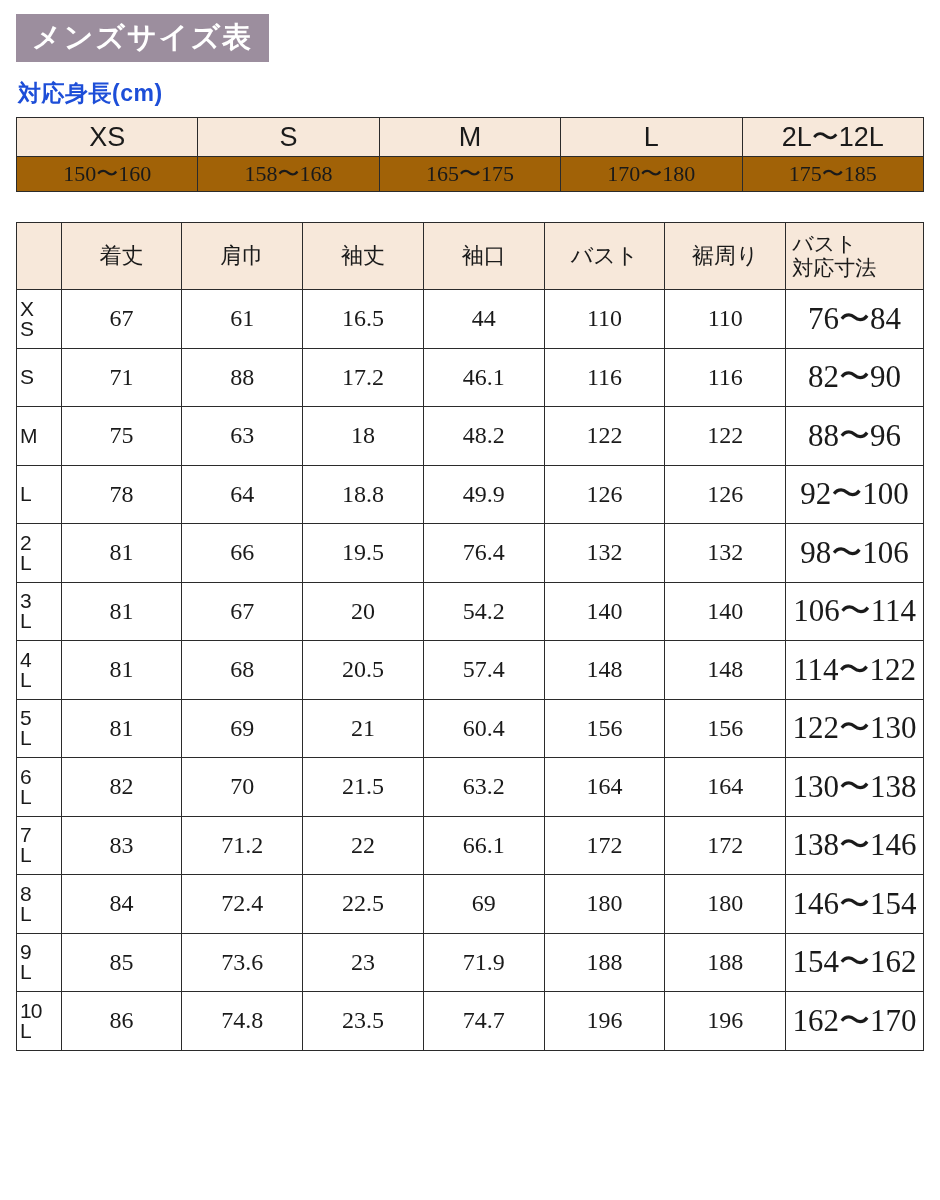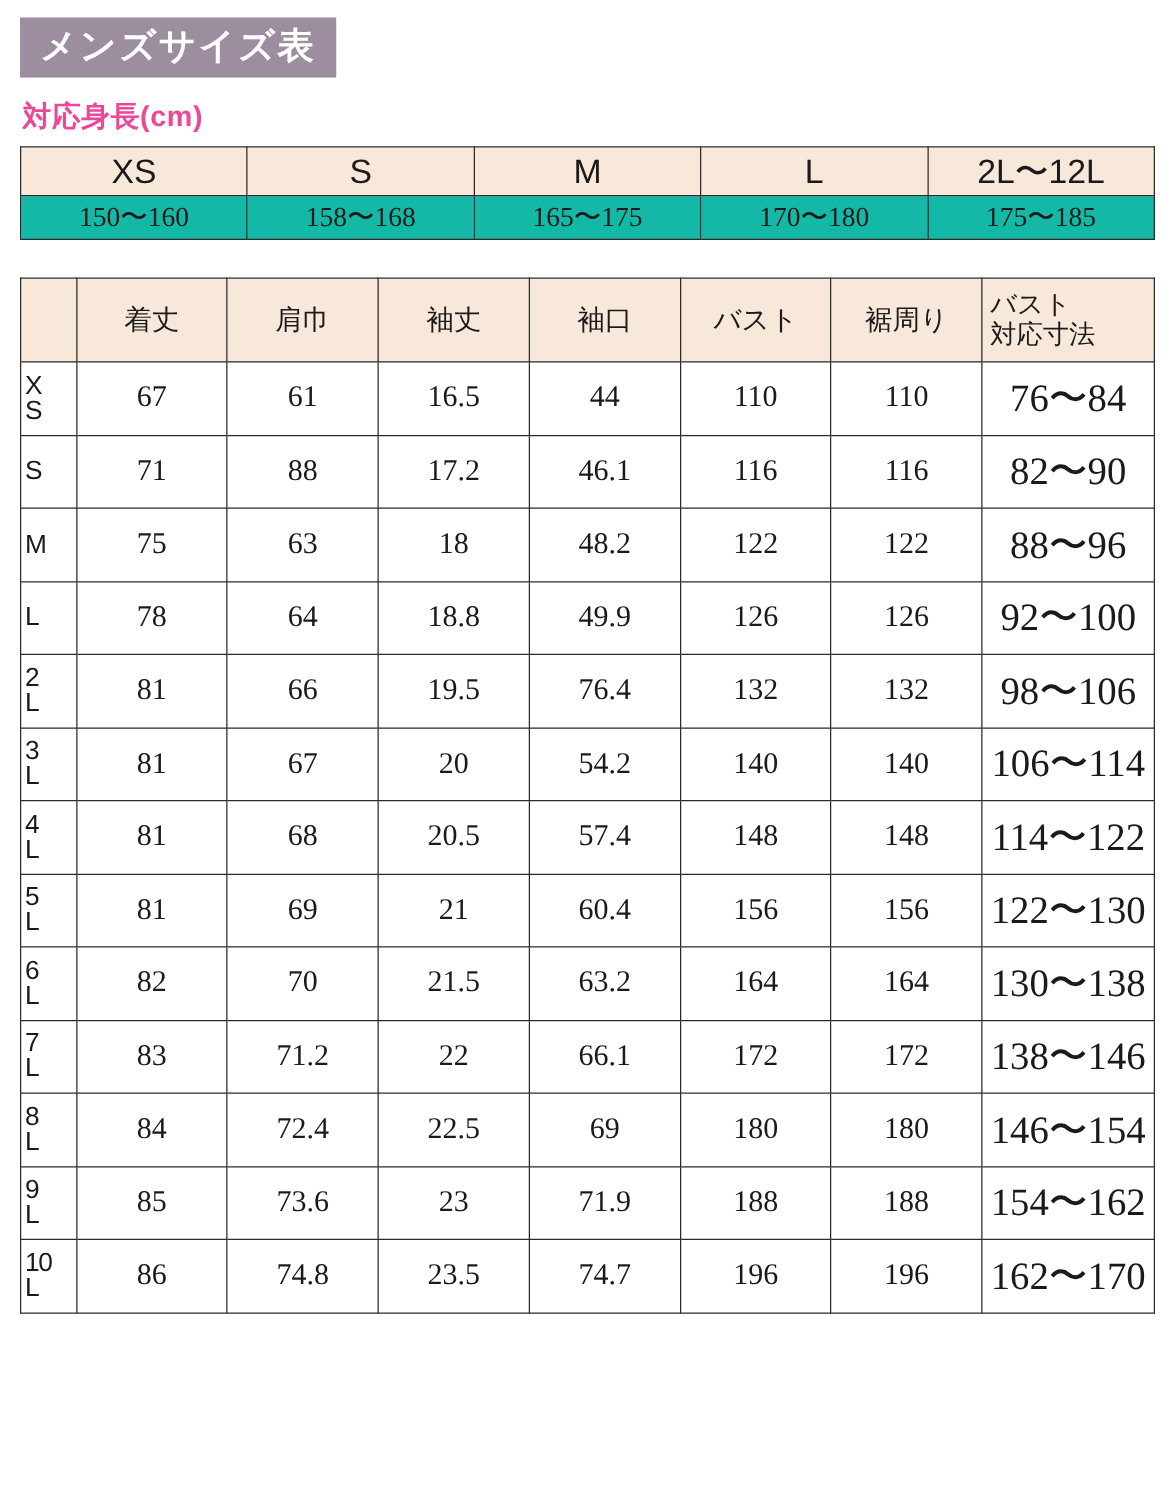--- a/index.html
+++ b/index.html
@@ -30,21 +30,21 @@
     font-weight: bold;
     letter-spacing: 2px;
     padding: 9px 16px 10px 16px;
     line-height: 1;
   }
 
   
   .height-caption {
     font-size: 23px;
     font-weight: bold;
-    color: #ec4899;
+    color: #1d4ed8;
     margin: 16px 0 8px 2px;
     letter-spacing: 0.5px;
   }
 
   
   table {
     border-collapse: collapse;
     table-layout: fixed;
     width: 908px;
   }
@@ -64,21 +64,21 @@
     height: 32px;
     font-size: 23px;
     font-family: "Liberation Serif", "DejaVu Serif", serif;
   }
   .height-table .hdr td {
     background: #f7e8da;
     font-size: 27px;
     font-family: "Liberation Sans", "DejaVu Sans", sans-serif;
   }
   .height-table .val td {
-    background: #14b8a6;
+    background: #a16207;
     font-size: 22px;
   }
 
   
   .measure-wrap {
     margin-top: 30px;
   }
   .measure-table {
     width: 908px;
   }

